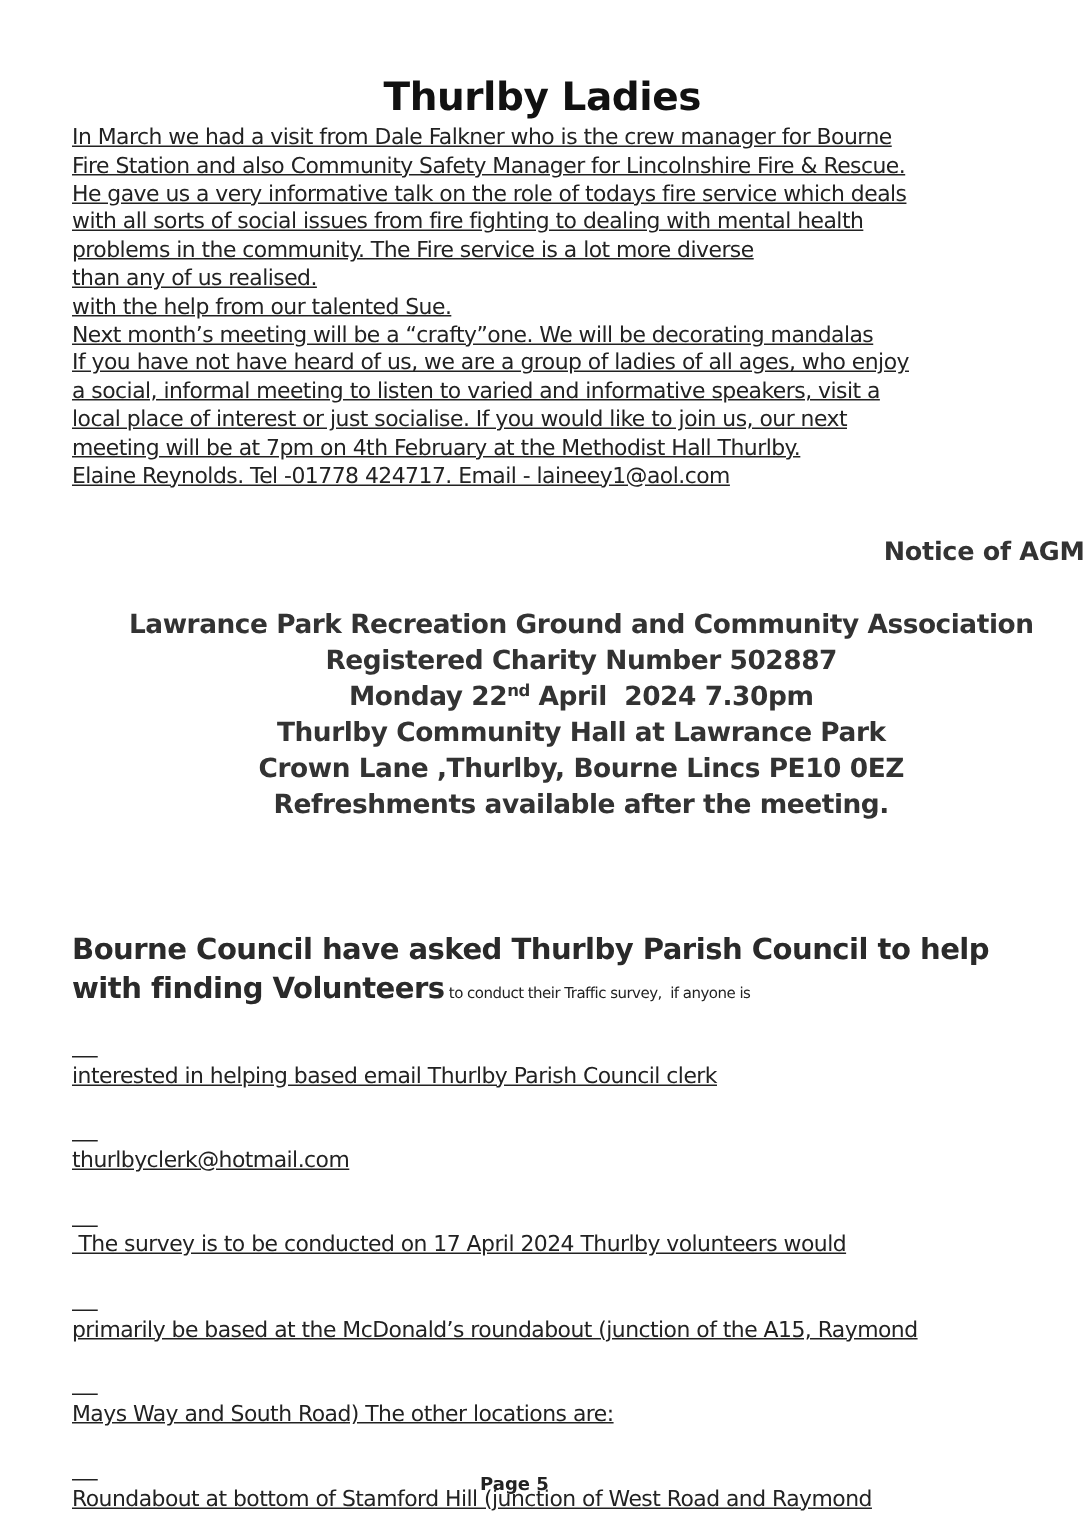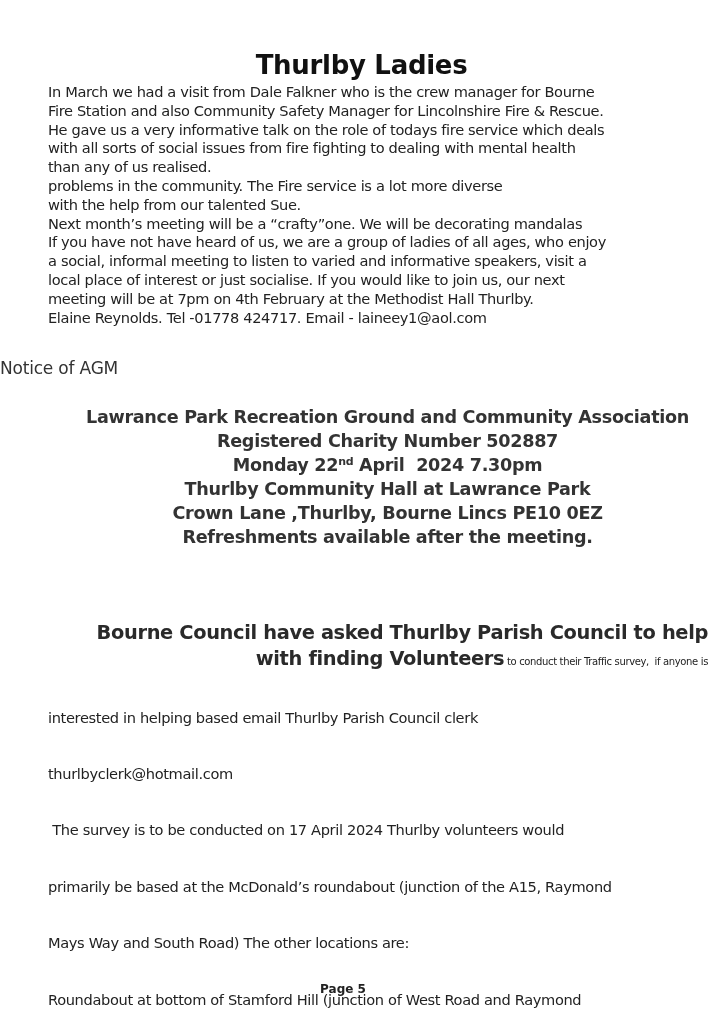--- a/index.html
+++ b/index.html
@@ -33,30 +33,31 @@
     }
     .body-block {
       position: absolute;
       left: 48px;
       width: 640px;
       font-size: 14.6px;
       line-height: 18.8px;
       color: #222;
       letter-spacing: -0.35px;
       white-space: nowrap;
+      text-decoration: underline;
     }
     .ladies-body { top: 83px; }
     .line { display: block; }
     .agm-heading {
       position: absolute;
       left: 0; width: 723px;
       top: 358px;
-      text-align: left;
+      text-align: right;
       font-size: 17px;
-      font-weight: normal;
+      font-weight: bold;
       color: #333;
       letter-spacing: -0.2px;
     }
     .agm-block {
       position: absolute;
       left: 0; width: 723px;
       top: 405px;
       text-align: center;
       font-size: 17.6px;
       line-height: 24px;
@@ -74,21 +75,20 @@
       position: absolute;
       left: 48px;
       top: 620px;
       width: 660px;
       font-size: 19.4px;
       line-height: 26px;
       font-weight: bold;
       color: #2a2a2a;
       letter-spacing: -0.35px;
       white-space: nowrap;
-      text-align: right;
     }
     .council-heading .inline-normal {
       font-size: 10px;
       font-weight: normal;
       color: #222;
       letter-spacing: -0.35px;
     }
     .council-body { top: 671px; }
     .page-number {
       position: absolute;
@@ -105,22 +105,22 @@
 
 <div class="page">
 
   <div class="title">Thurlby Ladies</div>
 
   <div class="body-block ladies-body">
     <span class="line">In March we had a visit from Dale Falkner who is the crew manager for Bourne</span>
     <span class="line">Fire Station and also Community Safety Manager for Lincolnshire Fire &amp; Rescue.</span>
     <span class="line">He gave us a very informative talk on the role of todays fire service which deals</span>
     <span class="line">with all sorts of social issues from fire fighting to dealing with mental health</span>
+    <span class="line">problems in the community. The Fire service is a lot more diverse</span>
     <span class="line">than any of us realised.</span>
-    <span class="line">problems in the community. The Fire service is a lot more diverse</span>
     <span class="line">with the help from our talented Sue.</span>
     <span class="line">Next month’s meeting will be a “crafty”one. We will be decorating mandalas</span>
     <span class="line">If you have not have heard of us, we are a group of ladies of all ages, who enjoy</span>
     <span class="line">a social, informal meeting to listen to varied and informative speakers, visit a</span>
     <span class="line">local place of interest or just socialise. If you would like to join us, our next</span>
     <span class="line">meeting will be at 7pm on 4th February at the Methodist Hall Thurlby.</span>
     <span class="line">Elaine Reynolds. Tel -01778 424717. Email - laineey1@aol.com</span>
   </div>
 
   <div class="agm-heading">Notice of AGM</div>

